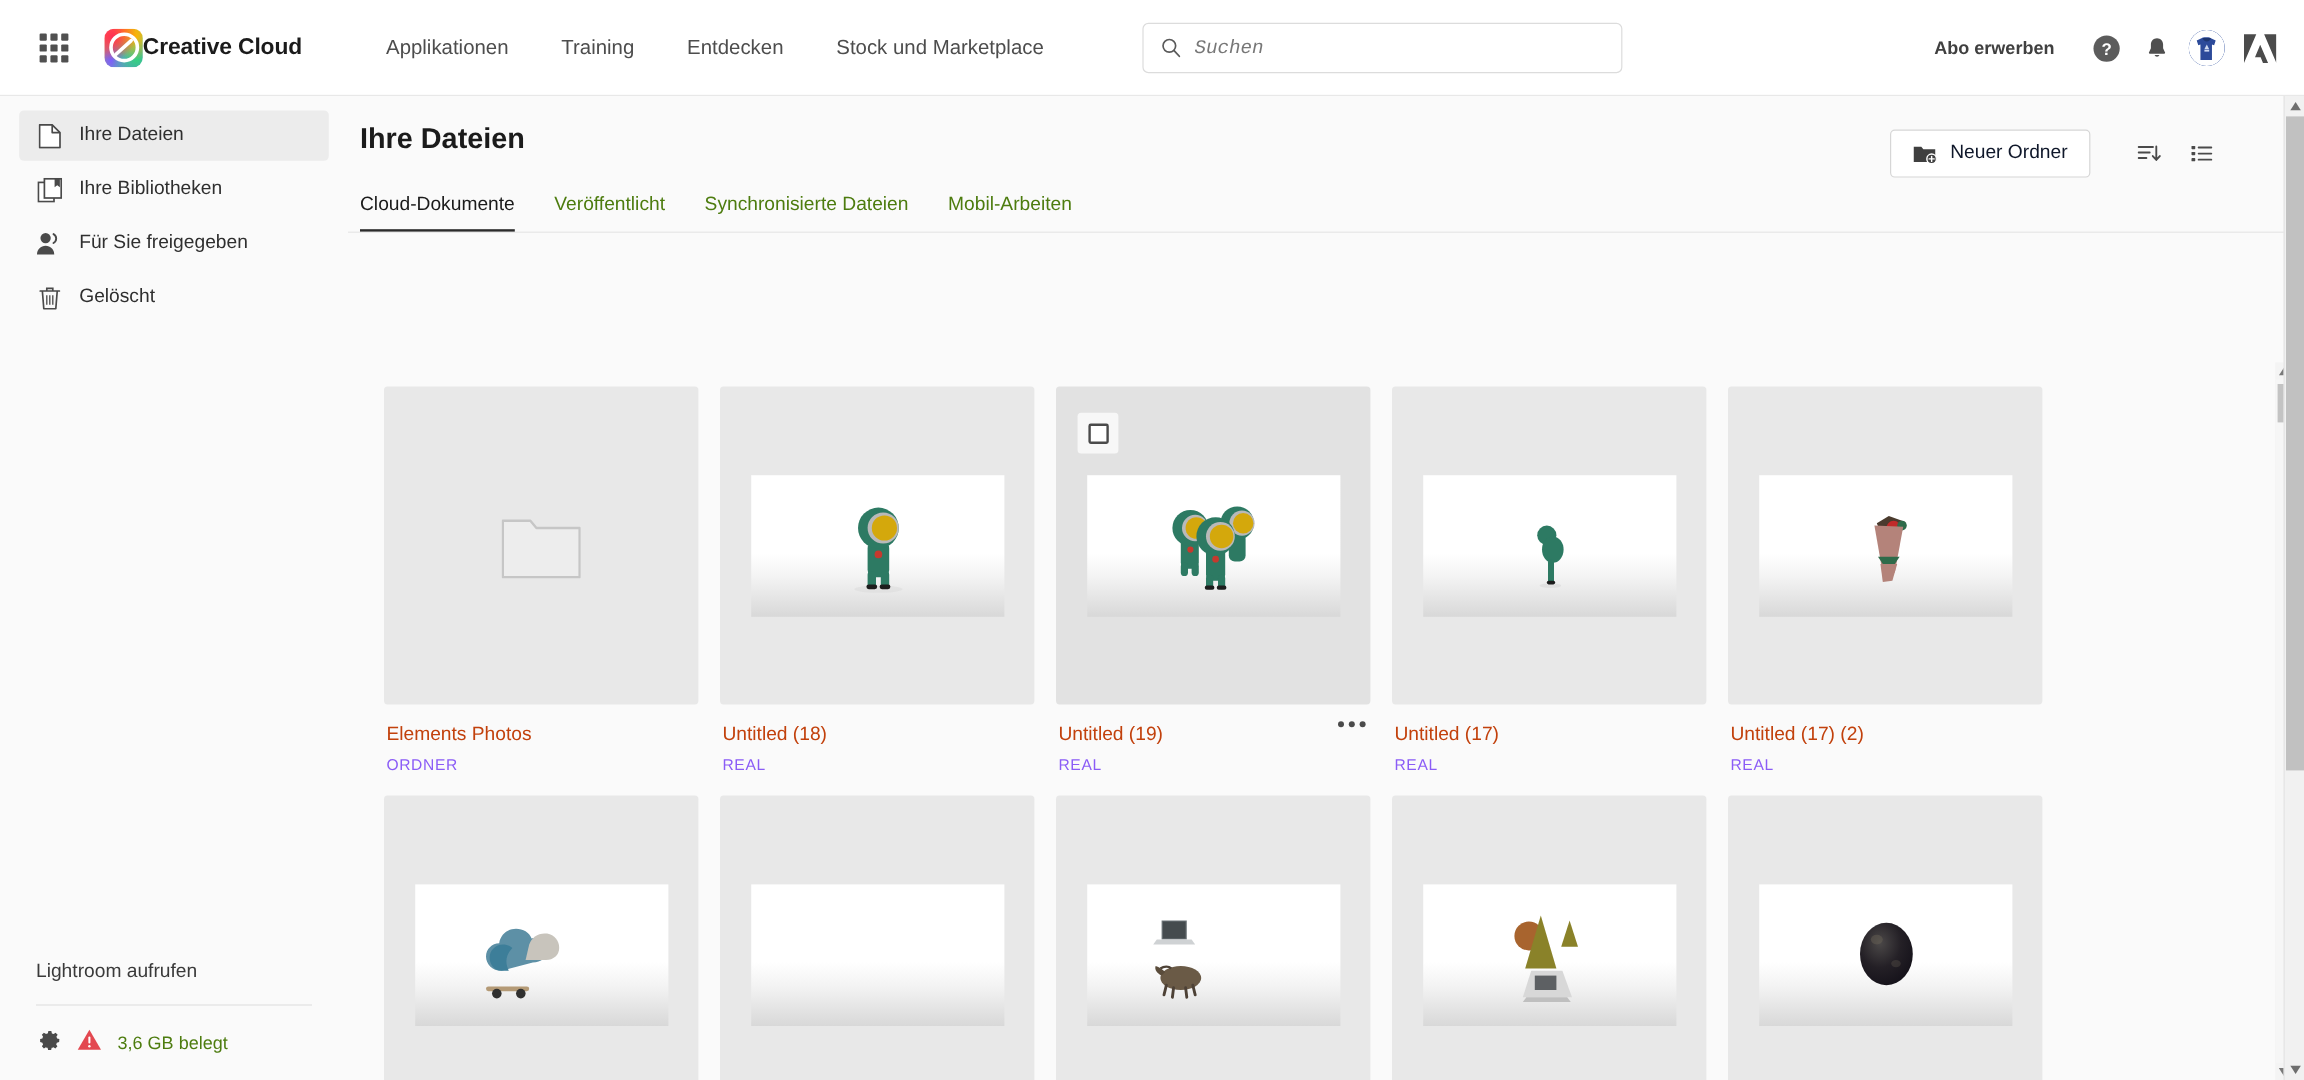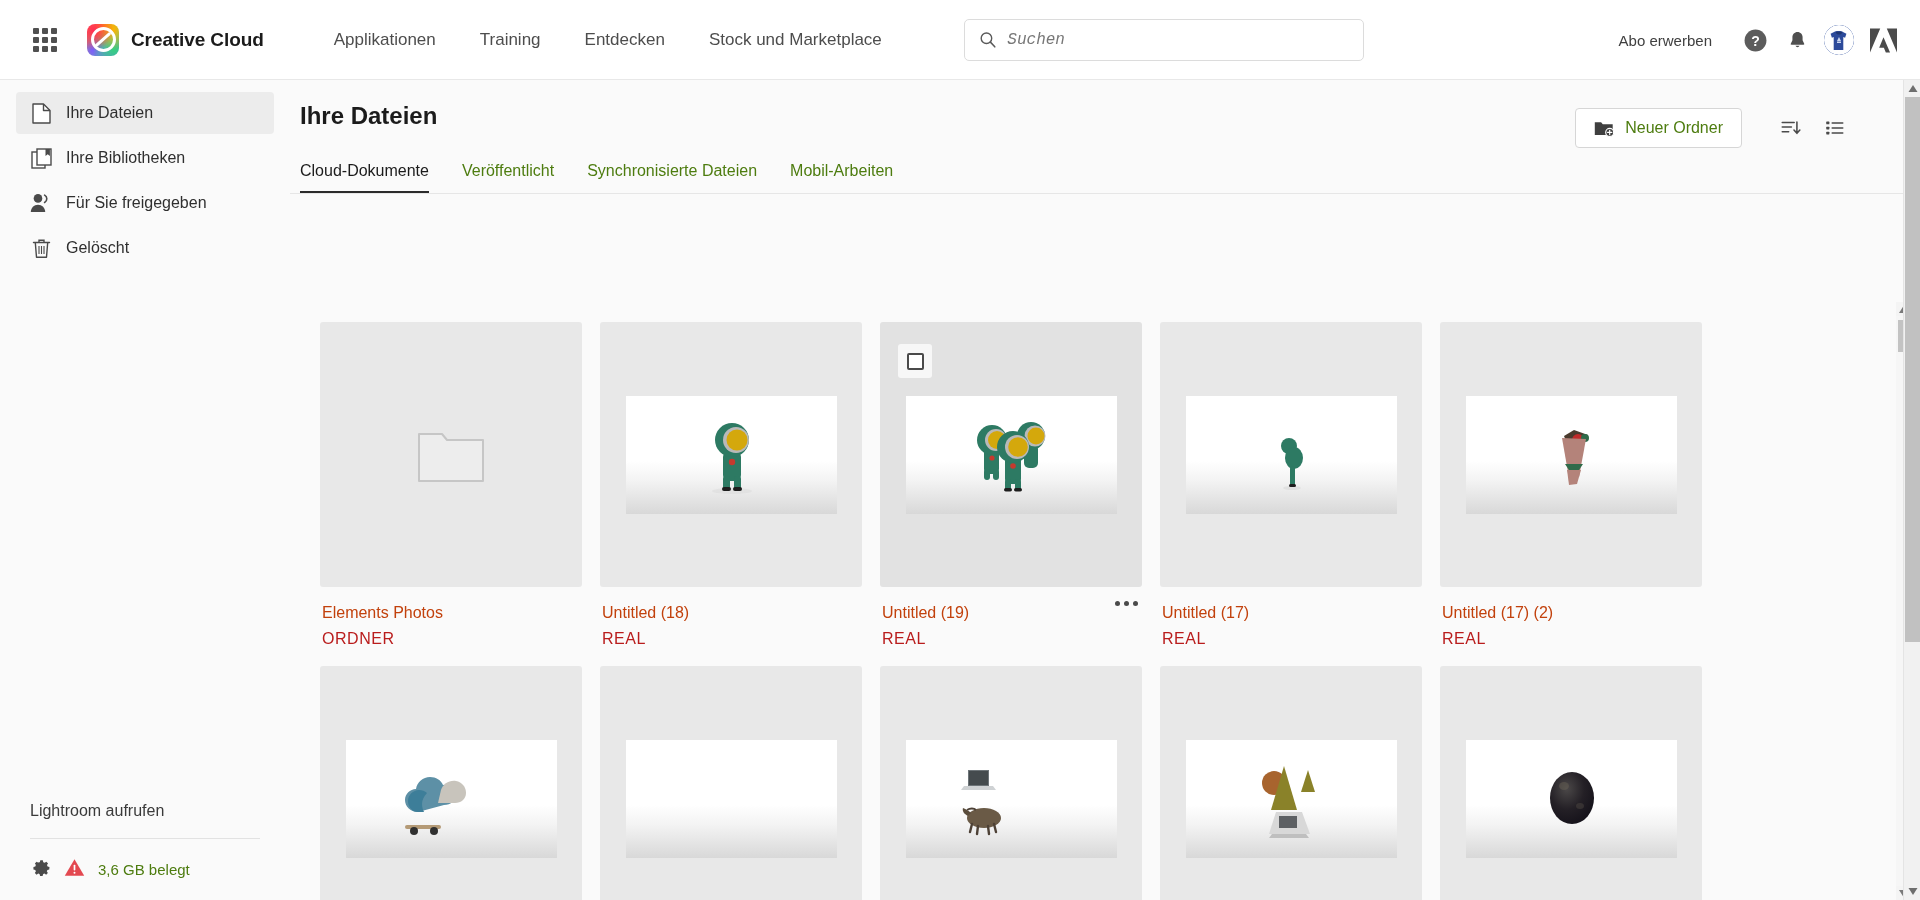--- a/index.html
+++ b/index.html
@@ -29,21 +29,21 @@
     grid-template-columns: repeat(3, 1fr);
     grid-template-rows: repeat(3, 1fr);
     gap: 3px;
     padding: 3px;
     cursor: pointer;
     flex: 0 0 auto;
   }
   .appgrid i { background: #505050; border-radius: 1px; display:block; }
 
   .brand {
-    display: flex; align-items: center; gap: 12px;
+    display: flex; align-items: center; gap: 0;
     margin-left: 27px; flex: 0 0 auto; cursor: pointer;
   }
   .cc-logo {
     width: 32px; height: 32px; border-radius: 8px;
     background:
       radial-gradient(circle at 22% 20%, #ff2d55 0%, rgba(255,45,85,0) 55%),
       radial-gradient(circle at 80% 18%, #ffb300 0%, rgba(255,179,0,0) 55%),
       radial-gradient(circle at 85% 80%, #35d07f 0%, rgba(53,208,127,0) 58%),
       radial-gradient(circle at 18% 82%, #7b5cff 0%, rgba(123,92,255,0) 58%),
       linear-gradient(135deg, #ff4d6d 0%, #ff9d00 30%, #5ad1a0 62%, #5b6bff 100%);
@@ -81,21 +81,21 @@
   .searchbox input {
     border: 0; outline: 0; font-size: 16px; font-style: italic; color: #555;
     background: transparent; width: 100%; font-family: inherit;
   }
   .searchbox input::placeholder { color: #777; font-style: italic; opacity: 1; }
 
   .header-right {
     position: absolute; right: 0; top: 0; height: 80px;
     display: flex; align-items: center; gap: 0; padding-right: 0;
   }
-  .buy-link { font-size: 15px; font-weight: normal; color: #404040; text-decoration: none; white-space: nowrap; margin-right: 22px; }
+  .buy-link { font-size: 15px; font-weight: bold; color: #404040; text-decoration: none; white-space: nowrap; margin-right: 22px; }
   .hicon { width: 42px; height: 42px; display: flex; align-items: center; justify-content: center; cursor: pointer; }
   .avatar {
     width: 30px; height: 30px; border-radius: 50%;
     background: #2d4f9e; display: flex; align-items: center; justify-content: center;
     overflow: hidden; position: relative; margin: 0 6px;
   }
   .adobe-mark { width: 46px; height: 46px; display:flex; align-items:center; justify-content:center; margin-right: 14px; }
 
   
   .shell { display: flex; height: calc(900px - 80px); background: #fafafa; }
@@ -136,21 +136,21 @@
     content: ""; position: absolute; left: 0; right: 17px; bottom: 0;
     height: 2px; background: #2b2b2b;
   }
   .tabs-rule { height: 1px; background: #e6e6e6; margin-top: 0; }
 
   .head-actions { position: absolute; right: 64px; top: 28px; display: flex; align-items: center; gap: 0; }
   .btn-newfolder {
     display: flex; align-items: center; gap: 11px;
     height: 40px; padding: 0 18px;
     border: 1px solid #d6d6d6; border-radius: 4px; background: #fff;
-    font-size: 16px; color: #4d7c0f; cursor: pointer; white-space: nowrap;
+    font-size: 16px; color: #0f172a; cursor: pointer; white-space: nowrap;
     font-family: inherit;
   }
   .icon-btn {
     width: 44px; height: 40px; display: flex; align-items: center; justify-content: center;
     cursor: pointer; background: transparent; border: 0;
   }
   .icon-btn.first { margin-left: 26px; }
 
   
   .grid-scroll {
@@ -178,21 +178,21 @@
 
   .check-overlay {
     position: absolute; left: 18px; top: 22px;
     width: 34px; height: 34px; border-radius: 3px; background: #f7f7f7;
     display: flex; align-items: center; justify-content: center;
   }
   .check-box { width: 17px; height: 17px; border: 2px solid #4a4a4a; border-radius: 2px; background: #fff; }
 
   .card-meta { padding: 16px 2px 0 2px; position: relative; }
   .card-name { font-size: 16px; color: #c2410c; line-height: 20px; }
-  .card-kind { font-size: 16px; color: #b91c1c; letter-spacing: .55px; margin-top: 7px; }
+  .card-kind { font-size: 13px; color: #8b5cf6; letter-spacing: .55px; margin-top: 7px; }
   .card-dots {
     position: absolute; right: 4px; top: 14px; display: flex; gap: 4px; cursor: pointer;
   }
   .card-dots i { width: 5px; height: 5px; border-radius: 50%; background: #4a4a4a; display:block; }
 
   
   .art { position: absolute; left: 0; top: 0; width: 100%; height: 100%; }
 
   
   .inner-scroll {

